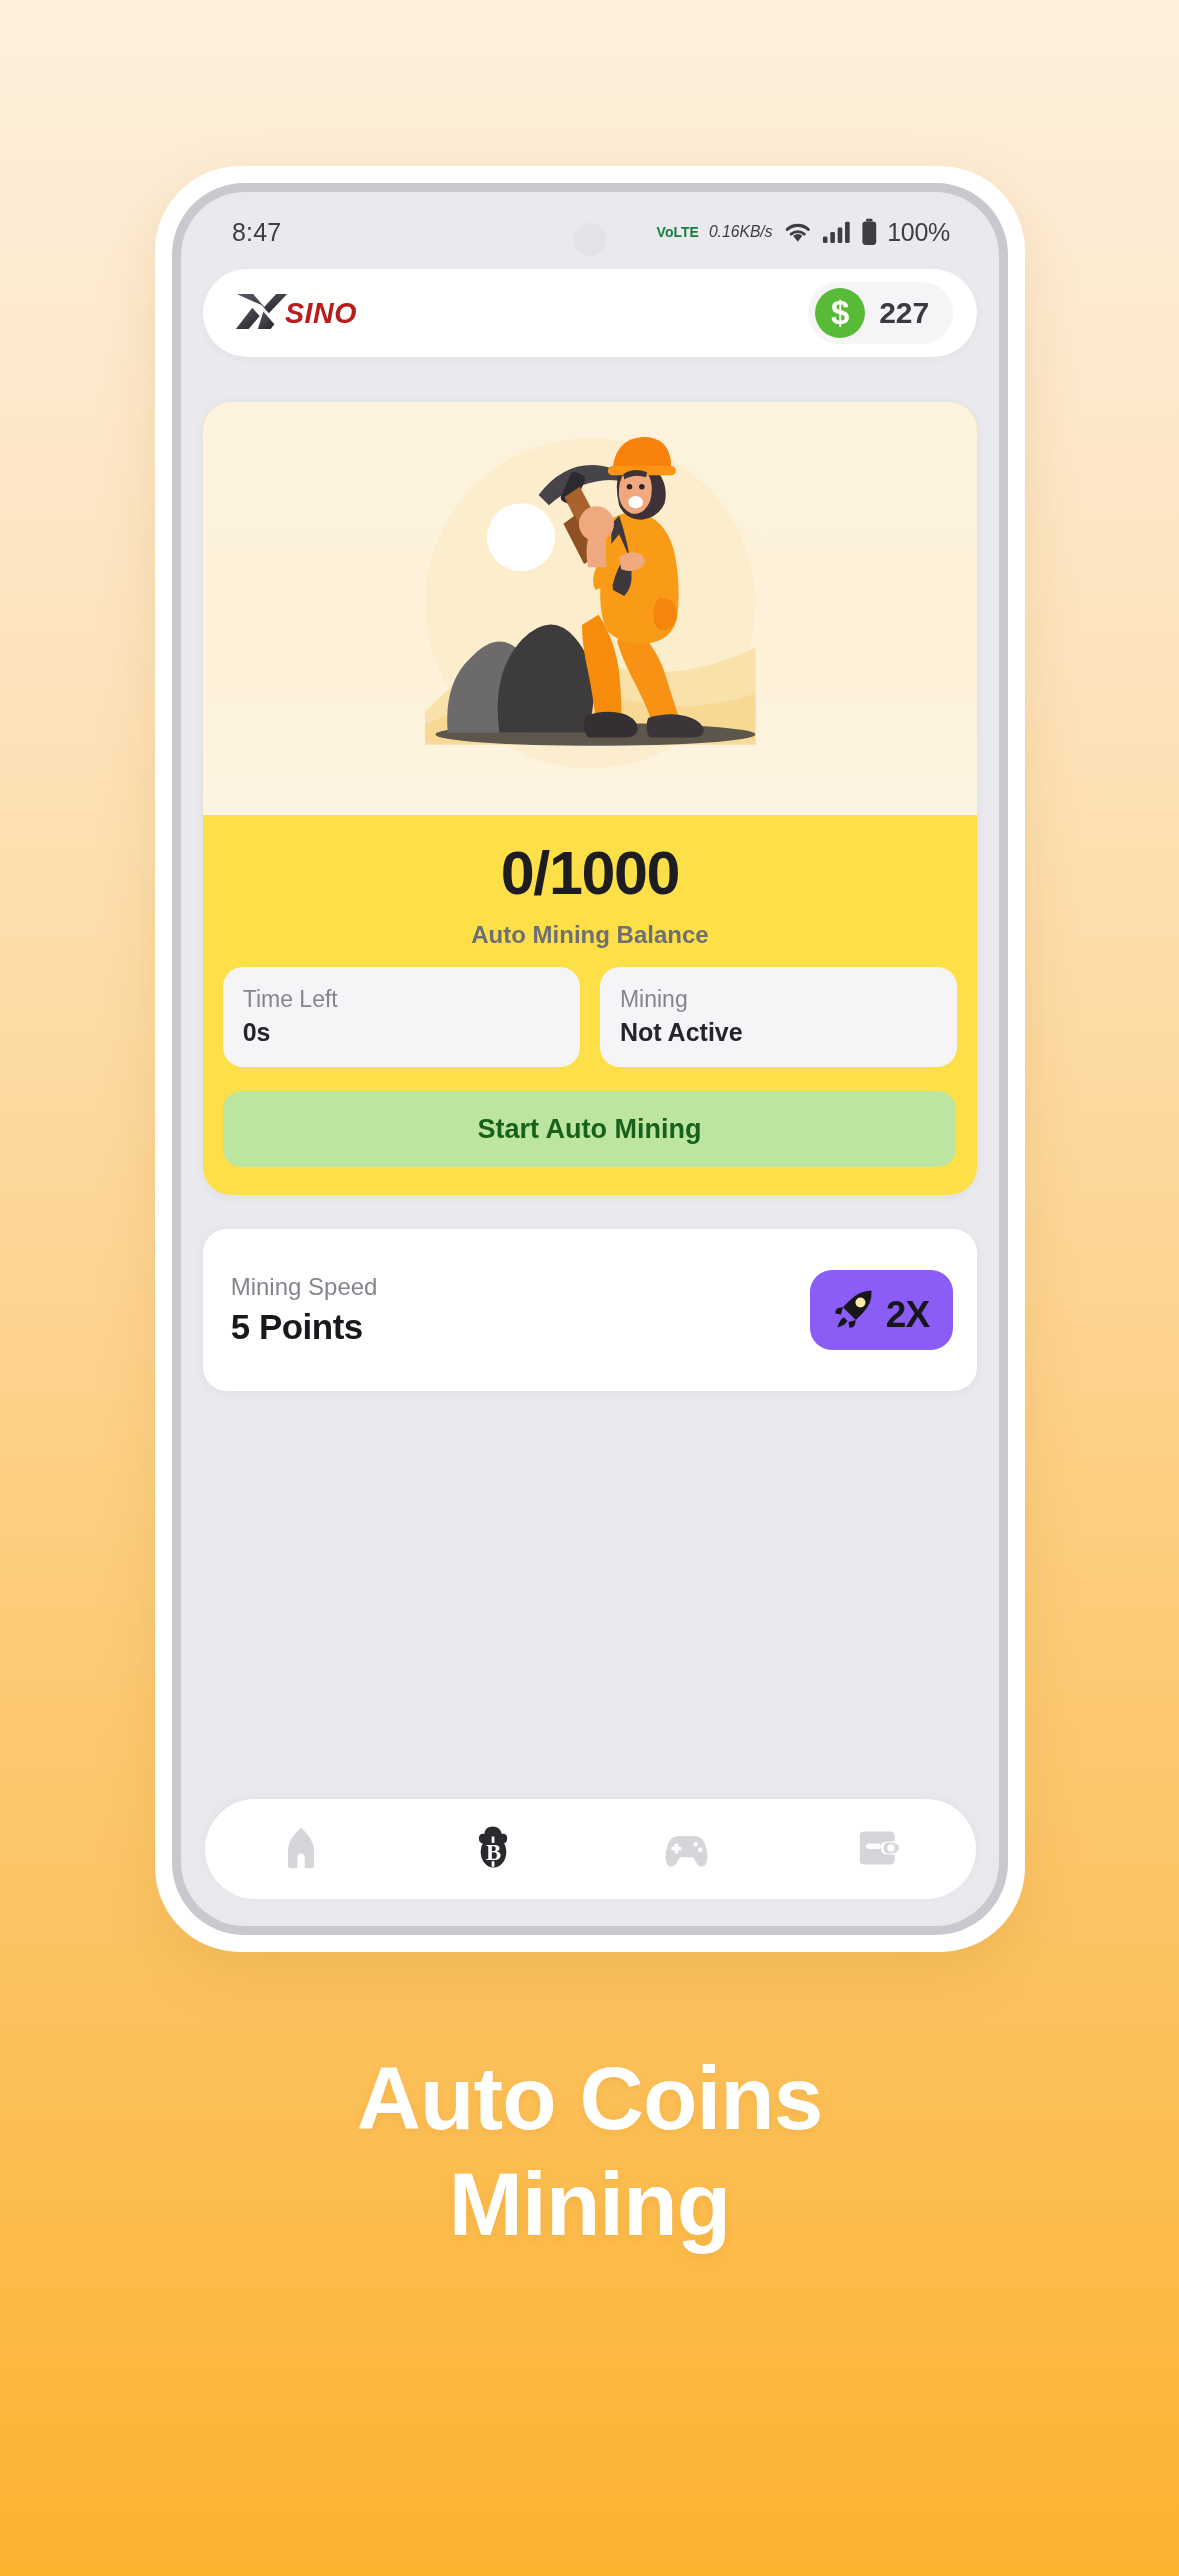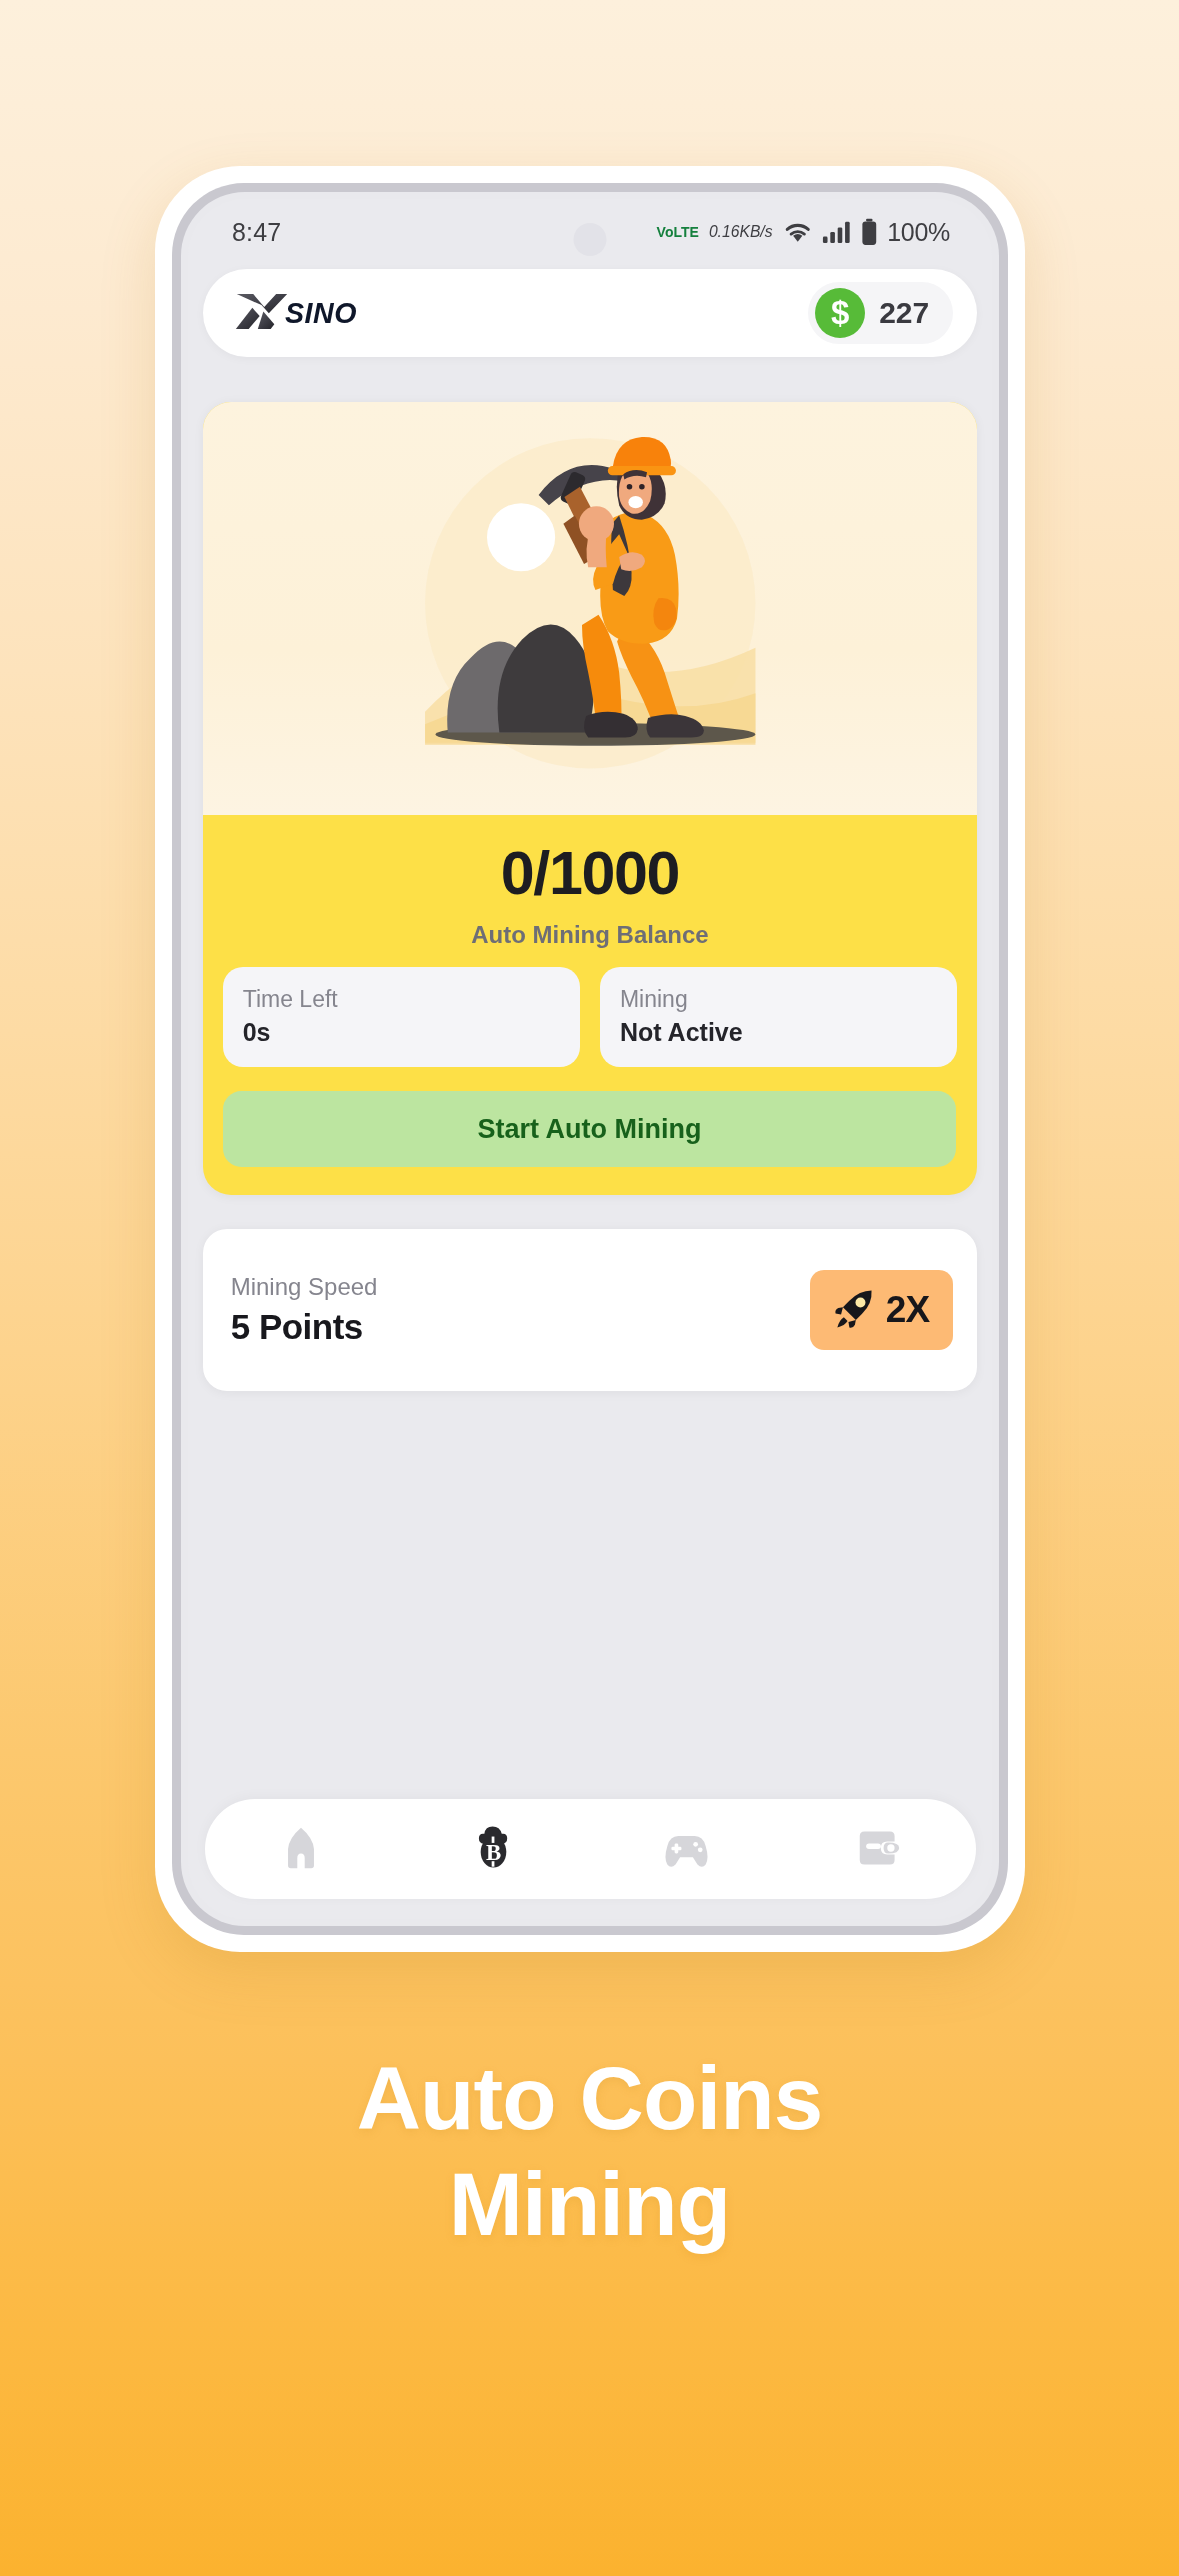--- a/index.html
+++ b/index.html
@@ -144,21 +144,21 @@
     padding: 0 24px 0 31px;
     box-shadow: 0 1.8px 9.2px rgba(0,0,0,0.04);
   }
 
   .logo { display: flex; align-items: center; }
 
   .logo-text {
     font-size: 28.6px;
     font-weight: 800;
     font-style: italic;
-    color: #0f172a;
+    color: #b91c1c;
     letter-spacing: 0.5px;
     margin-left: -3.7px;
   }
 
   .balance-pill {
     display: flex;
     align-items: center;
     gap: 14px;
     background: #F5F5F7;
     border-radius: 33px;
@@ -292,24 +292,24 @@
 
   .speed-value {
     font-size: 35px;
     font-weight: 700;
     color: #18181D;
     letter-spacing: -0.5px;
   }
 
   .boost-badge {
     display: flex;
-    align-items: center;
+    align-items: flex-end;
     gap: 7.4px;
-    background: #fdba74;
-    border-radius: 14px;
+    background: #8b5cf6;
+    border-radius: 22px;
     padding: 14.7px 24px 14.7px 20px;
   }
 
   .boost-x {
     font-size: 37px;
     font-weight: 800;
     color: #17171B;
     letter-spacing: -0.9px;
   }
 

